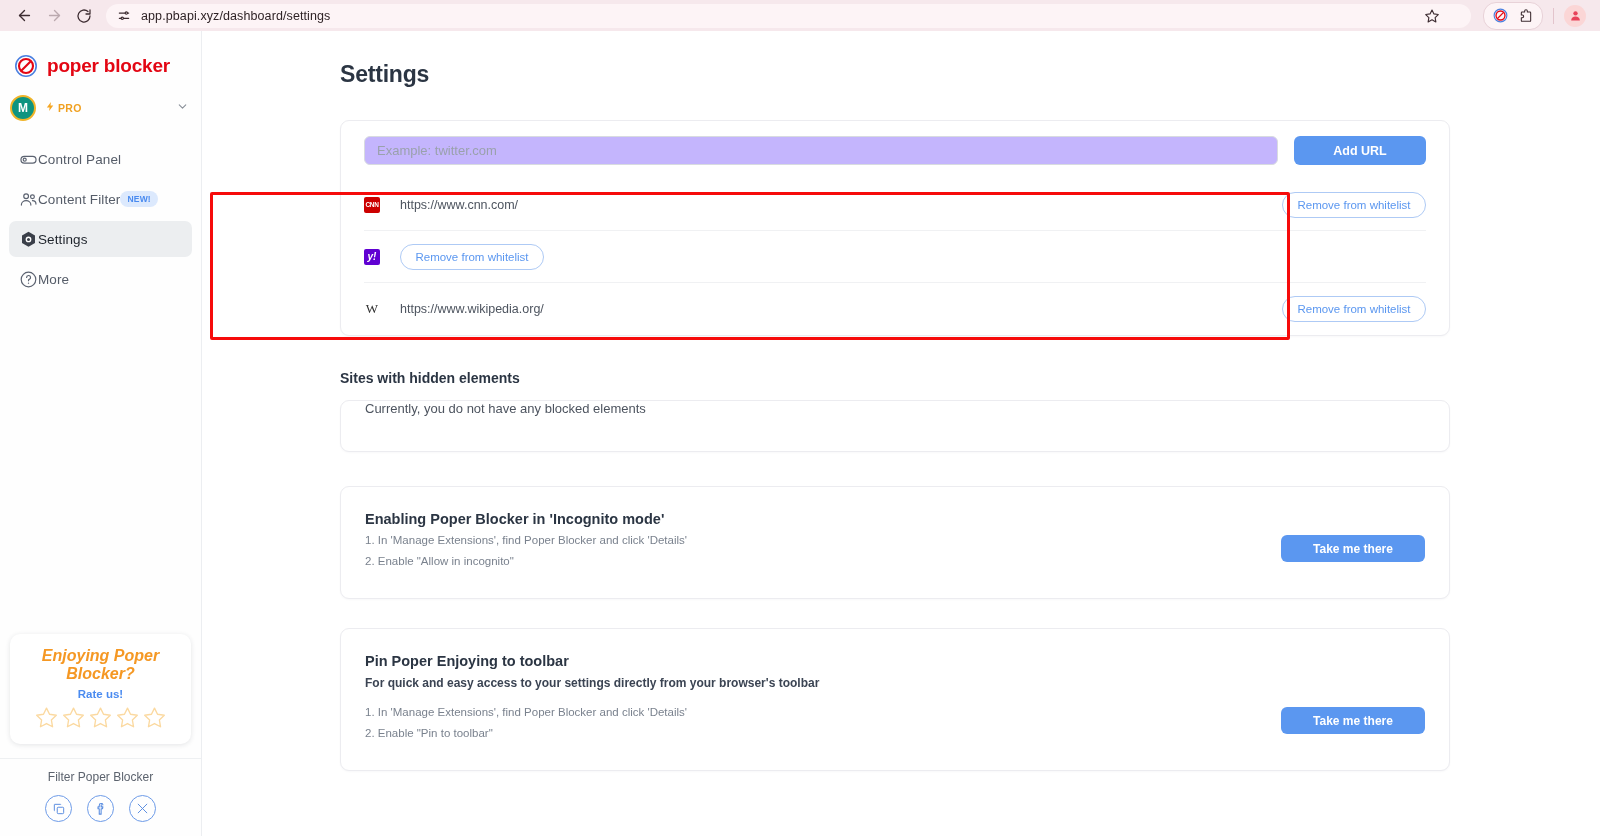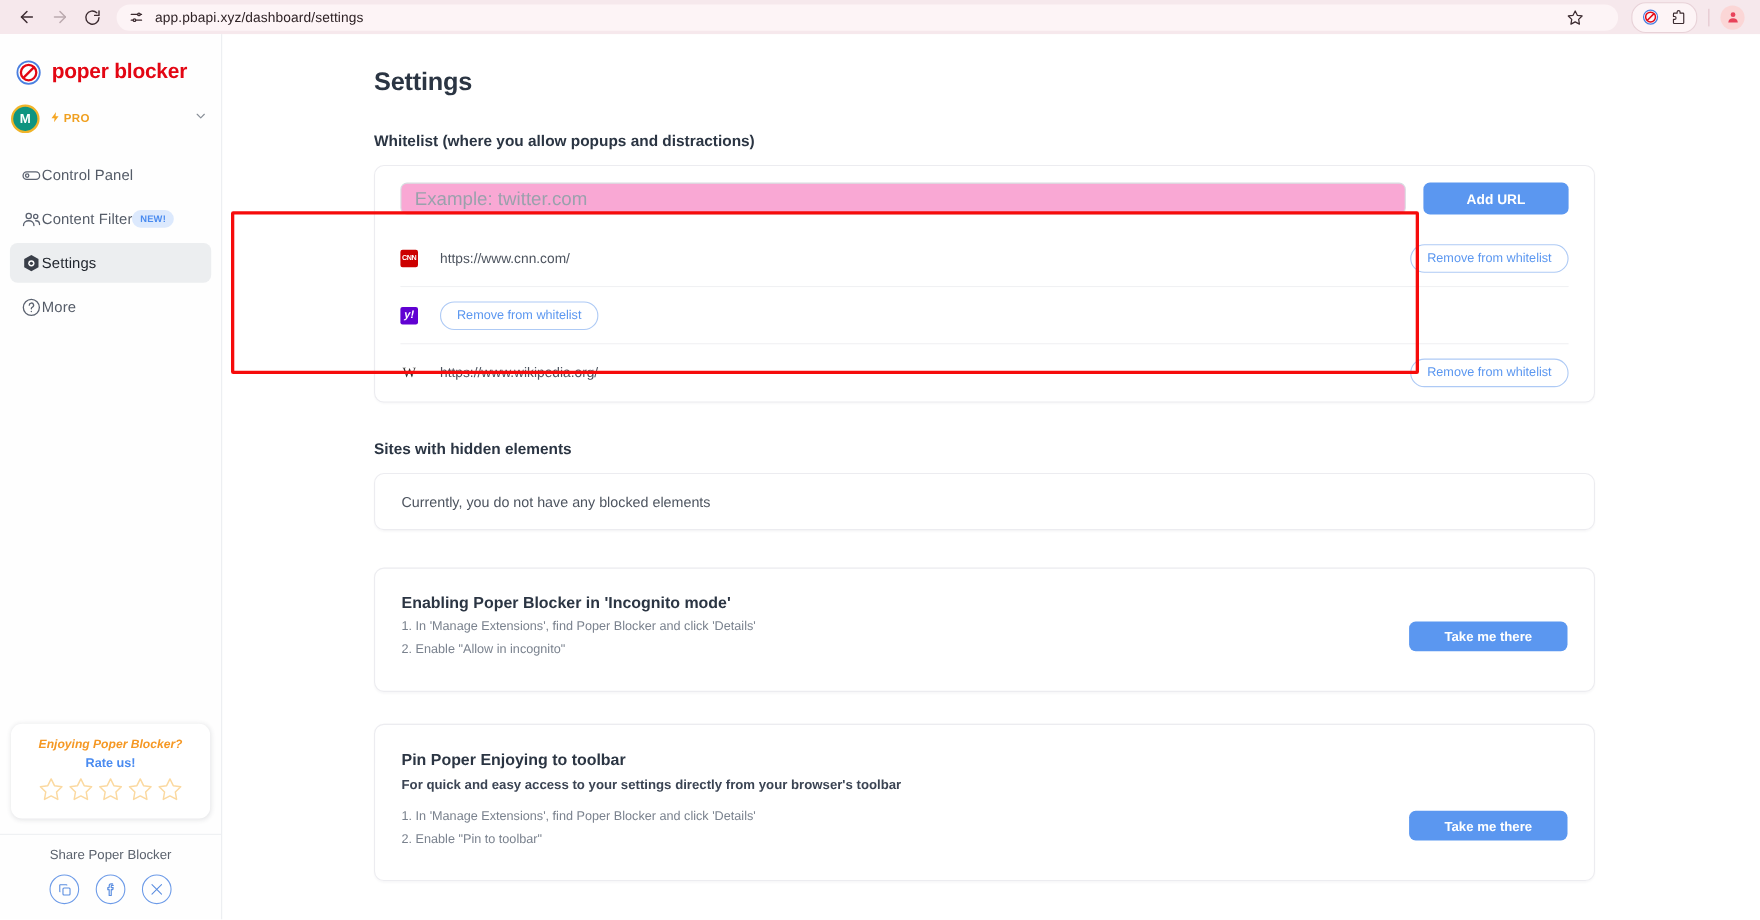--- a/index.html
+++ b/index.html
@@ -203,21 +203,21 @@
   }
   .rate-card {
     background: #ffffff;
     border-radius: 10px;
     box-shadow: 0 1px 5px rgba(30,40,60,.12);
     padding: 13px 8px 14px;
     text-align: center;
     margin-bottom: 14px;
   }
   .rate-title {
-    font-size: 11px;
+    font-size: 16px;
     font-weight: 700;
     font-style: italic;
     color: #f59824;
     margin-bottom: 5px;
   }
   .rate-sub {
     font-size: 11.5px;
     font-weight: 600;
     color: #4a8bf0;
     margin-bottom: 5px;
@@ -282,25 +282,25 @@
     display: flex;
     gap: 16px;
     padding: 15px 23px 14px;
   }
   .wl-input {
     flex: 1 1 auto;
     height: 29px;
     border: 1px solid #d8dbe0;
     border-radius: 6px;
     padding: 0 12px;
-    font-size: 17px;
+    font-size: 13px;
     color: #2b3543;
     font-family: "Liberation Sans", sans-serif;
     outline: none;
-    background: #f9a8d4;
+    background: #c4b5fd;
   }
   .wl-input::placeholder { color: #9aa1ac; }
   .btn-primary {
     width: 132px;
     height: 29px;
     background: #5b97f0;
     color: #fff;
     border: none;
     border-radius: 6px;
     font-size: 12.5px;
@@ -360,21 +360,20 @@
     position: absolute;
     border: 3px solid #f60b0b;
     border-radius: 2px;
     pointer-events: none;
   }
 
   
   .empty-card {
     height: 52px;
     display: flex;
-    align-items: center;
     padding: 0 24px;
     margin-bottom: 34px;
   }
   .empty-text { font-size: 13px; color: #4d545f; }
 
   
   .howto-card {
     padding: 24px 24px 22px;
     margin-bottom: 29px;
     position: relative;
@@ -579,21 +578,21 @@
           <span class="star"><svg width="25" height="25" viewBox="0 0 24 24" fill="none" stroke="#fbd9a0" stroke-width="1.3" stroke-linejoin="round">
                 <path d="M12 3l2.9 5.9 6.5.9-4.7 4.6 1.1 6.5L12 17.8 6.2 20.9l1.1-6.5L2.6 9.8l6.5-.9L12 3z"></path>
               </svg></span>
           <span class="star"><svg width="25" height="25" viewBox="0 0 24 24" fill="none" stroke="#fbd9a0" stroke-width="1.3" stroke-linejoin="round">
                 <path d="M12 3l2.9 5.9 6.5.9-4.7 4.6 1.1 6.5L12 17.8 6.2 20.9l1.1-6.5L2.6 9.8l6.5-.9L12 3z"></path>
               </svg></span>
         </div>
       </div>
 
       <div class="share-divider"></div>
-      <div class="share-title">Share Poper Blocker</div>
+      <div class="share-title">Filter Poper Blocker</div>
       <div class="share-icons">
         <span class="share-circle">
           <svg width="14" height="14" viewBox="0 0 24 24" fill="none" stroke="currentColor" stroke-width="1.7" stroke-linejoin="round">
               <rect x="9" y="9" width="11" height="11" rx="1.6"></rect>
               <path d="M5 15H4.6A.6.6 0 0 1 4 14.4V4.6A.6.6 0 0 1 4.6 4h9.8a.6.6 0 0 1 .6.6V5"></path>
             </svg>
         </span>
         <span class="share-circle">
           <svg width="15" height="15" viewBox="0 0 24 24" fill="none" stroke="currentColor" stroke-width="1.7" stroke-linecap="round" stroke-linejoin="round">
               <path d="M15 4h-2.2C11 4 10 5.2 10 7v2.4H8v3h2V21h3v-8.6h2.3l.5-3H13V7.2c0-.7.2-1.1 1-1.1H16"></path>
@@ -605,21 +604,20 @@
             </svg>
         </span>
       </div>
     </div>
   </aside>
 
   <main class="main">
 
     <h1 class="page-title">Settings</h1>
 
-    <h2 class="section-heading">Whitelist (where you allow popups and distractions)</h2>
 
     <section class="card wl-card">
       <div class="wl-input-row">
         <input class="wl-input" type="text" placeholder="Example: twitter.com" style="">
         <button class="btn-primary">Add URL</button>
       </div>
 
       <div class="wl-list">
         <div class="wl-row">
           <span class="favicon fav-cnn">CNN</span>

